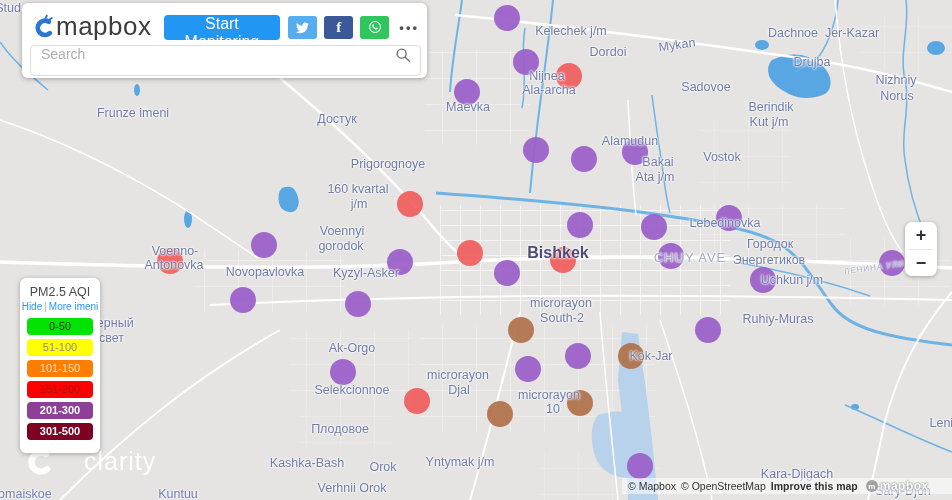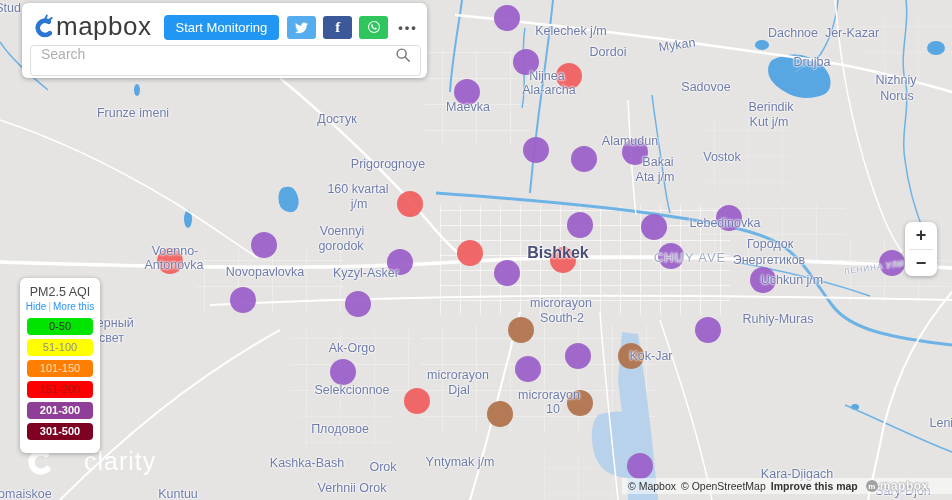--- a/index.html
+++ b/index.html
@@ -11,21 +11,21 @@
   .marker{position:absolute;width:26px;height:26px;border-radius:50%;transform:translate(-50%,-50%);opacity:.93;pointer-events:auto;}
   .maplabel{position:absolute;font-size:12.5px;font-weight:500;color:#6e7ba9;white-space:nowrap;
     text-shadow:0 0 2px #fff,0 0 2px #fff,0 0 3px rgba(255,255,255,.9);}
   
   .header-card{position:absolute;left:22px;top:3px;width:405px;height:75px;background:#fff;border-radius:6px;
     box-shadow:0 1px 5px rgba(0,0,0,.3);z-index:10;}
   .header-row{display:flex;align-items:center;height:40px;padding:4px 8px 0 12px;}
   .logo{display:flex;align-items:center;gap:3px;}
   .logo-text{font-size:26px;color:#3c3c3c;letter-spacing:.5px;line-height:1;margin-top:-2px;}
   .start-btn{margin-left:12px;background:#2196f3;color:#fff;border:none;border-radius:4px;height:25px;
-    padding:0 12px;font-size:13px;font-family:inherit;cursor:pointer;}
+    padding:0 12px;font-size:16px;font-family:inherit;cursor:pointer;}
   .social{display:flex;gap:7px;margin-left:8px;}
   .social-btn{width:29px;height:23px;border-radius:3px;display:flex;align-items:center;justify-content:center;cursor:pointer;}
   .tw{background:#55acee;} .fb{background:#3b5998;} .wa{background:#2fc65d;}
   .fb-f{color:#fff;font-weight:700;font-size:15px;font-family:"Liberation Serif",serif;}
   .menu-dots{margin-left:10px;color:#555;font-size:13px;letter-spacing:2px;font-weight:700;cursor:pointer;}
   .search-wrap{position:absolute;left:8px;top:42px;width:389px;height:29px;border:1px solid #ddd;border-radius:4px;
     display:flex;align-items:flex-start;background:#fff;}
   .search-input{flex:1;border:none;outline:none;font-size:14px;color:#333;padding:0 10px;font-family:inherit;background:transparent;}
   .search-input::placeholder{color:#aeaeae;}
   .mag{width:18px;height:18px;margin-right:8px;}
@@ -259,21 +259,21 @@
       <svg class="mag" viewBox="0 0 20 20">
         <circle cx="8.5" cy="8.5" r="5" fill="none" stroke="#757575" stroke-width="1.6"></circle>
         <line x1="12.5" y1="12.5" x2="17" y2="17" stroke="#757575" stroke-width="1.6" stroke-linecap="round"></line>
       </svg>
     </div>
   </div>
 
   <div class="legend">
     <div class="legend-title">PM2.5 AQI</div>
     <div class="legend-links">
-      <span>Hide</span><span class="sep">|</span><span>More this</span>
+      <span>Hide</span><span class="sep">|</span><span>More imeni</span>
     </div>
     <div>
         <div class="band" style="background: rgb(0, 228, 0); color: rgb(47, 47, 47);">0-50</div>
         <div class="band" style="background: rgb(255, 255, 0); color: rgb(141, 141, 141);">51-100</div>
         <div class="band" style="background: rgb(255, 126, 0); color: rgb(255, 226, 191);">101-150</div>
         <div class="band" style="background: rgb(255, 0, 0); color: rgb(163, 21, 21);">151-200</div>
         <div class="band" style="background: rgb(143, 63, 151); color: rgb(255, 255, 255); font-weight: 700;">201-300</div>
         <div class="band" style="background: rgb(126, 0, 35); color: rgb(255, 255, 255); font-weight: 700;">301-500</div>
       </div>
   </div>

